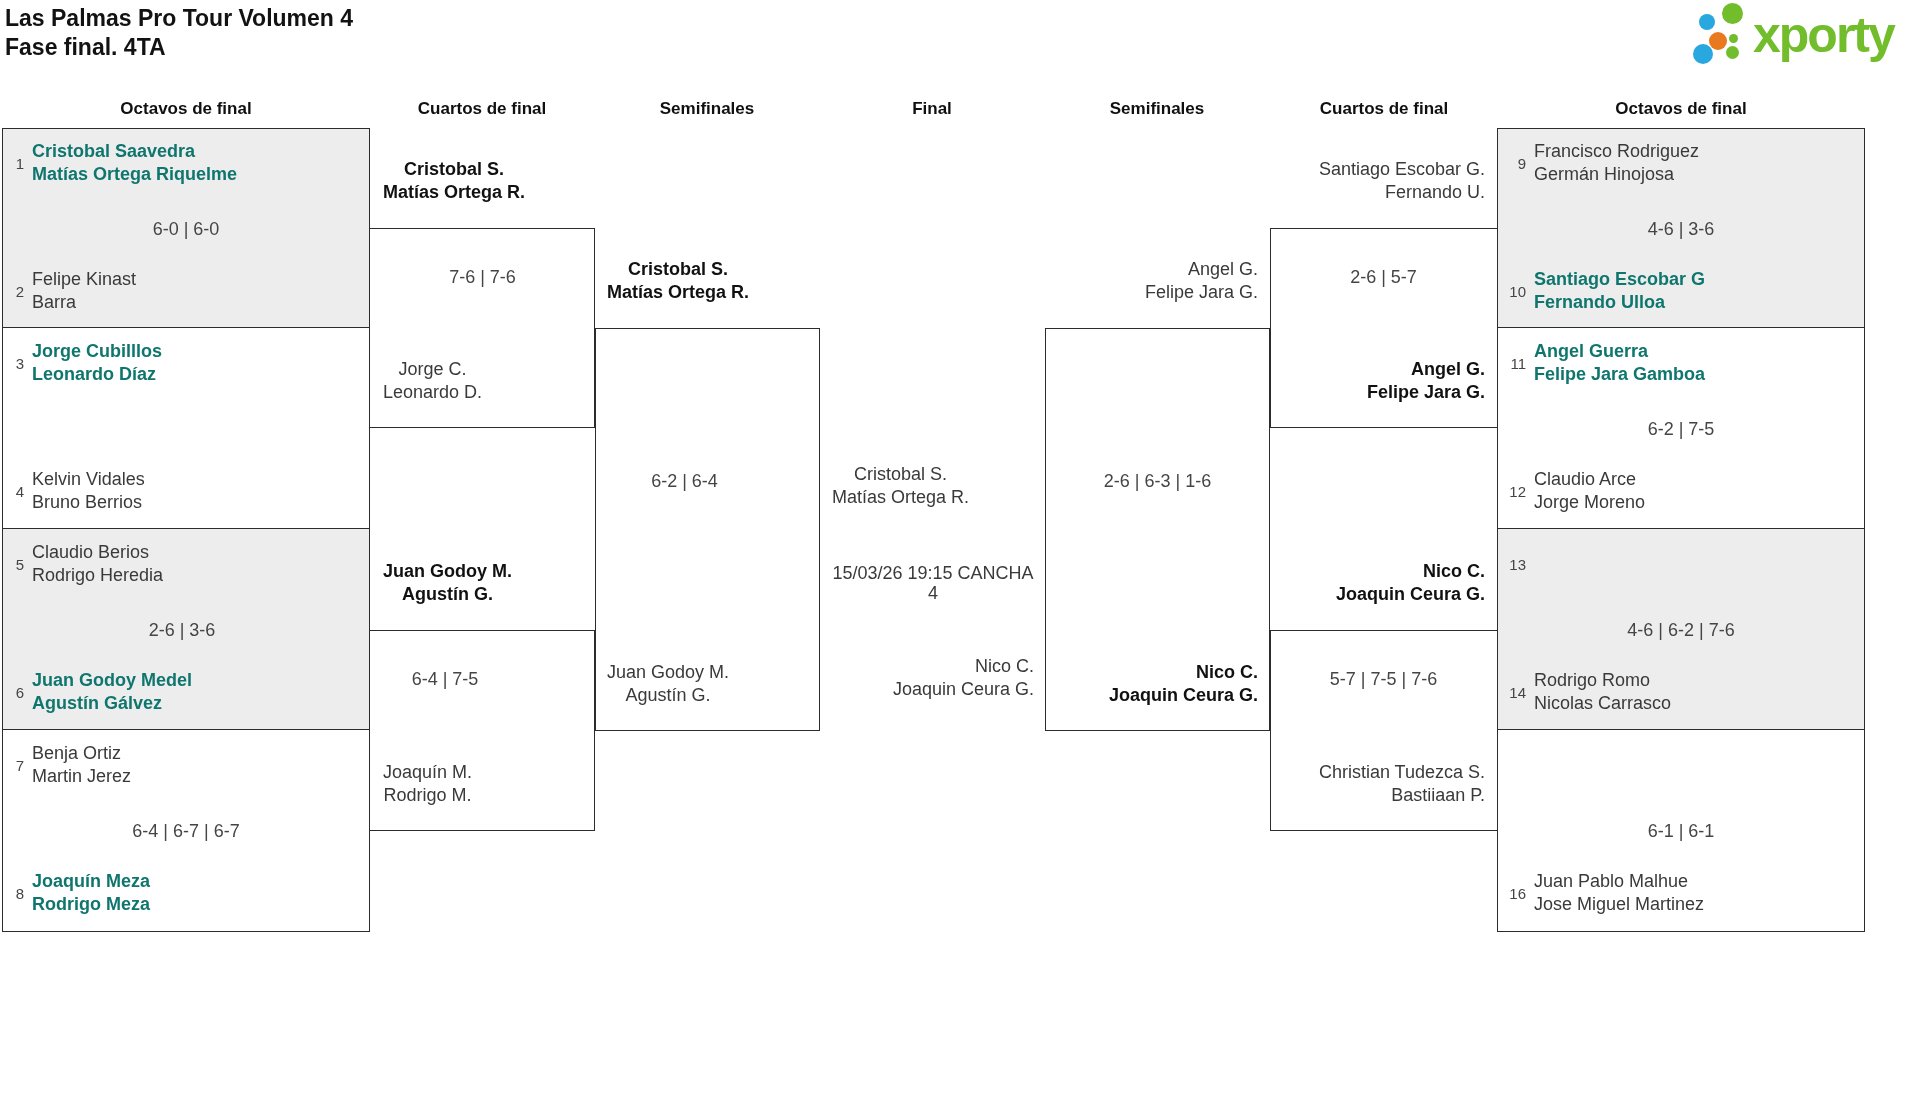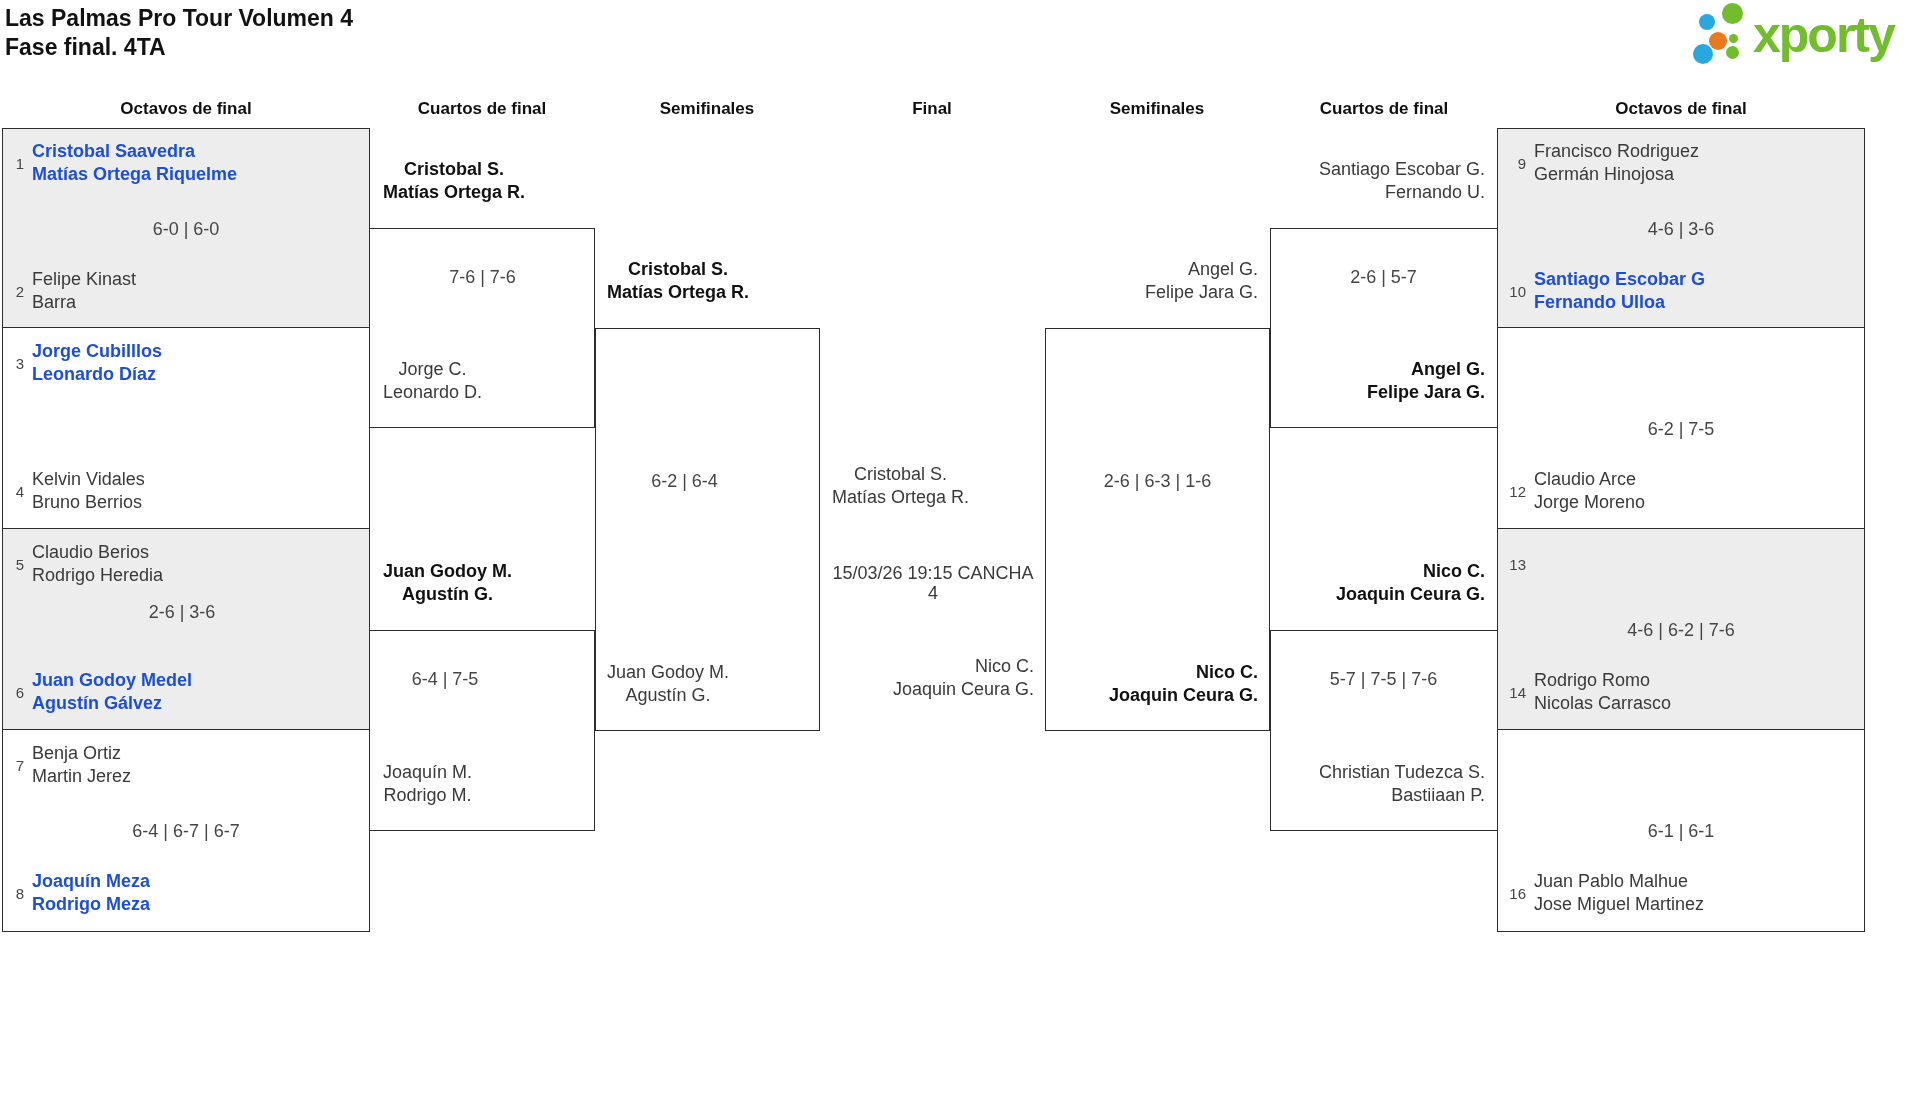--- a/index.html
+++ b/index.html
@@ -9,21 +9,21 @@
   .hdr{position:absolute;top:99px;font-size:17px;font-weight:700;color:#101010;transform:translateX(-50%);white-space:nowrap;}
   .box{position:absolute;border:1.5px solid #2c2c2c;box-sizing:border-box;background:#fff;}
   .box.gray{background:#ededed;}
   .box.stack{border-top:none;}
   .box.noleft{border-left:none;}
   .box.noright{border-right:none;}
   .trow{position:absolute;display:flex;gap:8px;align-items:center;height:46px;}
   .seed{width:18px;flex:none;text-align:right;font-size:15px;color:#454545;}
   .seed.w{width:24px;}
   .nm{font-size:18px;line-height:23px;color:#3a3a3a;white-space:nowrap;}
-  .nm.b{font-weight:700;color:#1d4ed8;}
+  .nm.b{font-weight:700;color:#0f766e;}
   .score{position:absolute;font-size:18px;line-height:23px;color:#454545;text-align:center;white-space:nowrap;}
   .hang{position:absolute;font-size:18px;line-height:23px;color:#3a3a3a;white-space:nowrap;text-align:center;}
   .hang.b{font-weight:700;color:#111;}
   .hang.r{text-align:right;}
   .sched{position:absolute;font-size:18px;line-height:20px;color:#3a3a3a;text-align:center;}
   .dot{position:absolute;border-radius:50%;}
   .brand{position:absolute;left:1753px;top:6px;font-size:50px;font-weight:700;letter-spacing:-2px;color:#71bd2c;}
 </style>
 </head>
 <body>
@@ -102,21 +102,21 @@
     </div>
   </div>
 
   <div class="trow" style="left:6px;top:541px">
     <span class="seed">5</span>
     <div class="nm">
       <div>Claudio Berios</div>
         <div>Rodrigo Heredia</div>
     </div>
   </div>
-  <div class="score" style="left:2px;top:601px;width:360px">2-6 | 3-6</div>
+  <div class="score" style="left:2px;top:619px;width:360px">2-6 | 3-6</div>
   <div class="trow" style="left:6px;top:669px">
     <span class="seed">6</span>
     <div class="nm b">
       <div>Juan Godoy Medel</div>
         <div>Agustín Gálvez</div>
     </div>
   </div>
 
   <div class="trow" style="left:6px;top:742px">
     <span class="seed">7</span>
@@ -143,20 +143,27 @@
   </div>
   <div class="score" style="left:1497px;top:218px;width:368px">4-6 | 3-6</div>
   <div class="trow" style="left:1502px;top:268px">
     <span class="seed w">10</span>
     <div class="nm b">
       <div>Santiago Escobar G</div>
         <div>Fernando Ulloa</div>
     </div>
   </div>
 
+  <div class="trow" style="left:1502px;top:340px">
+    <span class="seed w">11</span>
+    <div class="nm b">
+      <div>Angel Guerra</div>
+        <div>Felipe Jara Gamboa</div>
+    </div>
+  </div>
   <div class="score" style="left:1497px;top:418px;width:368px">6-2 | 7-5</div>
   <div class="trow" style="left:1502px;top:468px">
     <span class="seed w">12</span>
     <div class="nm">
       <div>Claudio Arce</div>
         <div>Jorge Moreno</div>
     </div>
   </div>
 
   <div class="trow" style="left:1502px;top:541px">

